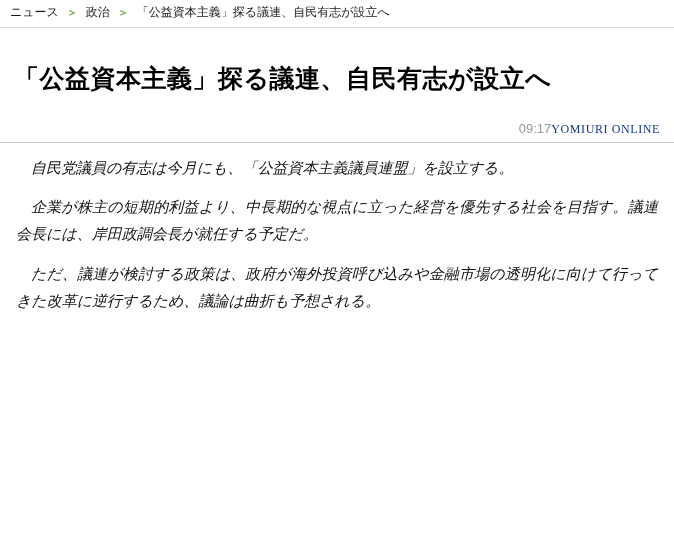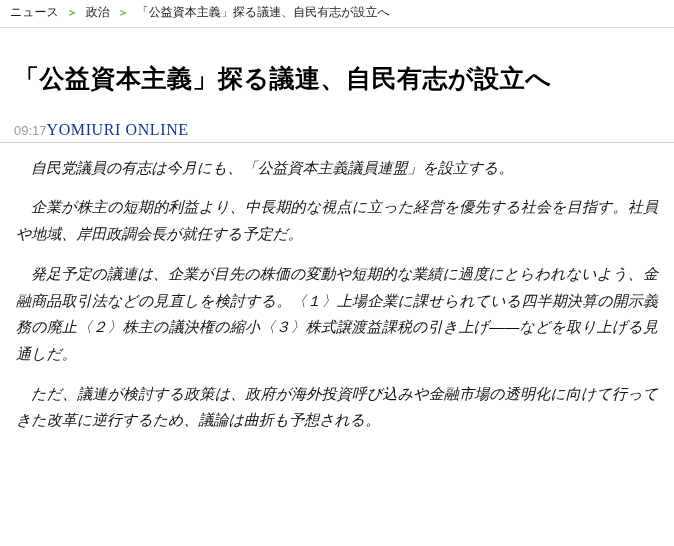--- a/index.html
+++ b/index.html
@@ -63,33 +63,33 @@
     color: #000000;
     letter-spacing: 0.5px;
     padding: 18px 14px 6px 14px;
     line-height: 1.25;
   }
 
   
   .meta-row {
     display: flex;
     align-items: baseline;
-    justify-content: flex-start;
+    justify-content: flex-end;
     padding: 4px 14px 8px 14px;
     border-bottom: 1px solid #cccccc;
     height: 26px;
     box-sizing: border-box;
   }
   .timestamp {
     font-size: 13px;
     color: #999999;
   }
   .brand {
     font-family: "Liberation Serif", serif;
-    font-size: 16px;
+    font-size: 12px;
     letter-spacing: 0.6px;
     color: #13368e;
     font-weight: normal;
   }
 
   
   .article {
     padding: 12px 16px 0 16px;
   }
   .article p {
@@ -117,18 +117,17 @@
 
   <h1 class="headline">「公益資本主義」探る議連、自民有志が設立へ</h1>
 
   <div class="meta-row">
     <span class="timestamp">09:17</span>
     <span class="brand">YOMIURI ONLINE</span>
   </div>
 
   <div class="article">
     <p>自民党議員の有志は今月にも、「公益資本主義議員連盟」を設立する。</p>
-    <p>企業が株主の短期的利益より、中長期的な視点に立った経営を優先する社会を目指す。社員や地域、岸田政調会長が就任する予定だ。</p>
-    <p>発足予定の議連は、企業が目先の株価の変動や短期的な業績に過度にとらわれないよう、金融商品取引法などの見直しを検討する。〈１〉上場企業に課せられている四半期決算の開示義務の廃止〈２〉株主の議決権の縮小〈３〉株式譲渡益課税の引き上げ――などを取り上げる見通しだ。</p>
+    <p>企業が株主の短期的利益より、中長期的な視点に立った経営を優先する社会を目指す。議連会長には、岸田政調会長が就任する予定だ。</p>
     <p>ただ、議連が検討する政策は、政府が海外投資呼び込みや金融市場の透明化に向けて行ってきた改革に逆行するため、議論は曲折も予想される。</p>
   </div>
 
 </div>
 
 </body></html>

